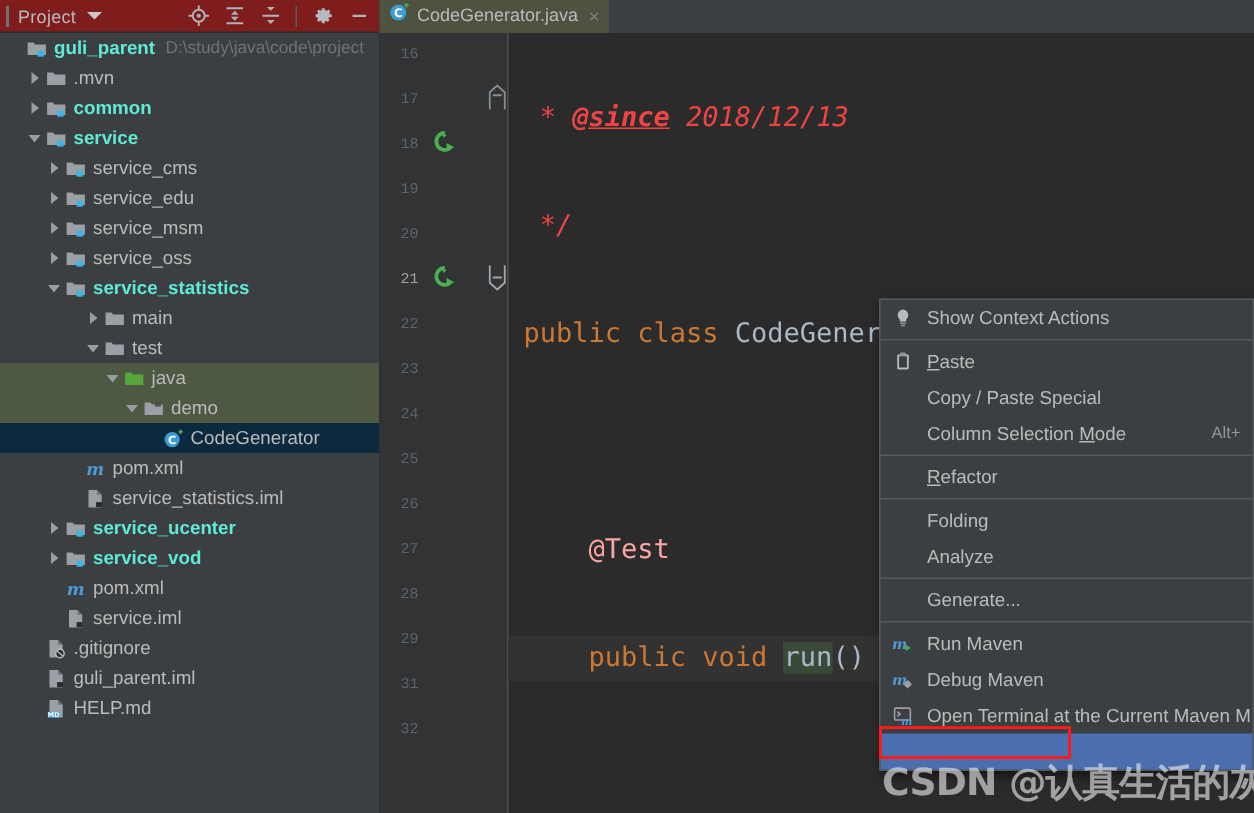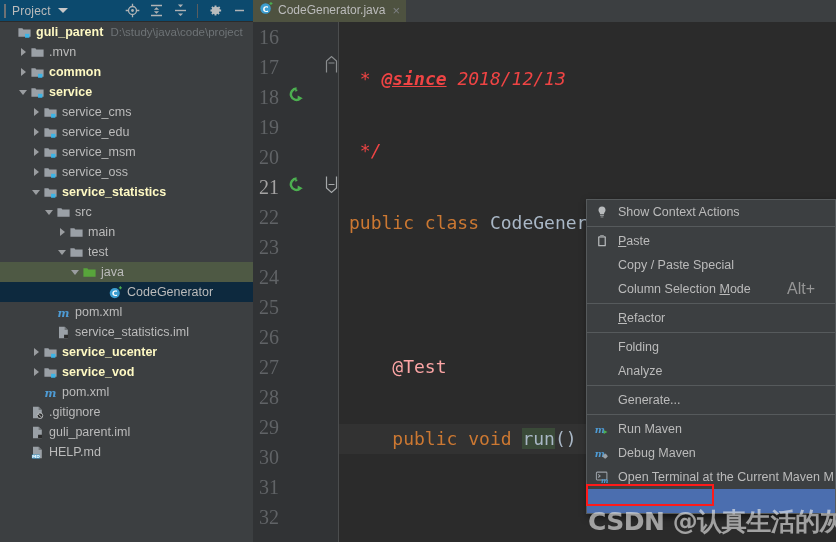--- a/index.html
+++ b/index.html
@@ -10,21 +10,21 @@
     overflow: hidden;
   }
   #root { position: relative; width: 836px; height: 542px; }
 
   
   #project-panel {
     position: absolute; left: 0; top: 0; width: 253px; height: 542px;
     background: #3c3f41;
   }
   #project-toolbar {
-    height: 22px; background: #0c4a6e; display: flex; align-items: center;
+    height: 22px; background: #7f1d1d; display: flex; align-items: center;
     border-bottom: 1px solid #2b2b2b;
   }
   .pt-left { display: flex; align-items: center; padding-left: 4px; }
   .pt-bar { width: 2px; height: 14px; background: #6e7174; margin-right: 6px; }
   #project-label {
     color: #bbbbbb; font-size: 12px; letter-spacing: .2px;
   }
   .caret-down {
     width: 0; height: 0; margin-left: 7px;
     border-left: 5px solid transparent; border-right: 5px solid transparent;
@@ -43,41 +43,41 @@
     font-size: 12.5px; color: #bbbbbb; position: relative;
   }
   .trow.sel-green { background: #4e5944; }
   .trow.sel-blue  { background: #0d293e; }
   .twig { width: 12px; height: 20px; display: flex; align-items: center; justify-content: center; flex: none; }
   .arrow-r, .arrow-d { width: 0; height: 0; }
   .arrow-r { border-top: 4px solid transparent; border-bottom: 4px solid transparent; border-left: 5px solid #9a9da0; }
   .arrow-d { border-left: 4px solid transparent; border-right: 4px solid transparent; border-top: 5px solid #9a9da0; }
   .ticon-sm { width: 17px; height: 20px; display: flex; align-items: center; justify-content: center; flex: none; }
   .tlabel { padding-left: 3px; }
-  .tlabel.b { font-weight: bold; color: #fef9c3; text-align: right; }
+  .tlabel.b { font-weight: bold; color: #5eead4; text-align: right; }
   .tpath { color: #6e7376; font-size: 11.5px; padding-left: 7px; }
 
   
   #editor-area { position: absolute; left: 253px; top: 0; right: 0; bottom: 0; background: #2b2b2b; }
   #tabbar { height: 22px; background: #3c3f41; display: flex; align-items: stretch; }
   #tab-active {
     display: flex; align-items: center; padding: 0 6px 0 6px;
     background: #4e5240; border-bottom: 2px solid #4e5240;
   }
   #tab-active .tabname { color: #bbbbbb; font-size: 12px; padding: 0 7px 0 5px; }
   .tabclose { color: #7d8083; font-size: 13px; line-height: 1; }
 
   #code-wrap { position: absolute; top: 22px; left: 0; right: 0; bottom: 0; background: #2b2b2b; }
   #gutter {
     position: absolute; left: 0; top: 0; width: 86px; height: 100%;
     background: #313335;
   }
   .gline {
     height: 30px; position: relative;
-    font-family: Liberation Serif, serif; font-size: 20px;
+    font-family: Liberation Mono, monospace; font-size: 10px;
   }
   .gnum {
     position: absolute; right: 60px; top: 50%; transform: translateY(-50%);
     color: #606366; text-align: right; width: 30px;
   }
   .gnum.cur { color: #a4a3a3; }
   .gicon { position: absolute; left: 36px; top: 50%; transform: translateY(-50%); }
   .gfold { position: absolute; left: 72px; top: 50%; transform: translateY(-50%); }
   #gutter-sep { position: absolute; left: 85px; top: 0; width: 1px; height: 100%; background: #4b4d4e; }
 
@@ -98,21 +98,21 @@
   
   #ctx {
     position: absolute; left: 586px; top: 199px; width: 250px;
     background: #3c3f41; border: 1px solid #565a5c;
     font-size: 12.5px; color: #bbbbbb;
     box-shadow: 2px 3px 7px rgba(0,0,0,.55);
   }
   .mi { height: 24px; display: flex; align-items: center; position: relative; padding-left: 4px; }
   .mi .mico { width: 22px; height: 22px; display: flex; align-items: center; justify-content: center; flex: none; }
   .mi .mlabel { padding-left: 5px; white-space: nowrap; overflow: hidden; }
-  .mi .mshort { margin-left: auto; padding-right: 20px; color: #969696; font-size: 16px; white-space: nowrap; }
+  .mi .mshort { margin-left: auto; padding-right: 8px; color: #969696; font-size: 11px; white-space: nowrap; }
   .mi.hi { background: #4b6eaf; color: #ffffff; }
   .msep { height: 1px; background: #565a5c; margin: 2px 0; }
   .u { text-decoration: underline; }
 
   #redbox {
     position: absolute; left: 586px; top: 484px; width: 128px; height: 22px;
     border: 2px solid #ff1a1a; pointer-events: none;
   }
 
   #watermark {
@@ -282,32 +282,20 @@
           </span>
           <span class="ticon-sm">
             <svg width="15" height="15" viewBox="0 0 16 16">
               <path fill="#9aa0a6" d="M1.5 3.5h4.2l1.1 1.4h7.7v7.6H1.5z"></path>
               <rect x="8.6" y="9.4" width="4.6" height="4.2" fill="#3cb4e6"></rect>
             </svg>
           </span>
           <span class="tlabel b">service_statistics</span>
         </div>
         <div class="trow">
-          <span style="width: 43px; flex: 0 0 auto;"></span>
-          <span class="twig">
-            <span class="arrow-d"></span>
-          </span>
-          <span class="ticon-sm">
-            <svg width="15" height="15" viewBox="0 0 16 16">
-              <path fill="#9aa0a6" d="M1.5 3.5h4.2l1.1 1.4h7.7v7.6H1.5z"></path>
-            </svg>
-          </span>
-          <span class="tlabel">src</span>
-        </div>
-        <div class="trow">
           <span style="width: 56px; flex: 0 0 auto;"></span>
           <span class="twig">
             <span class="arrow-r"></span>
           </span>
           <span class="ticon-sm">
             <svg width="15" height="15" viewBox="0 0 16 16">
               <path fill="#9aa0a6" d="M1.5 3.5h4.2l1.1 1.4h7.7v7.6H1.5z"></path>
             </svg>
           </span>
           <span class="tlabel">main</span>
@@ -328,20 +316,33 @@
           <span style="width: 69px; flex: 0 0 auto;"></span>
           <span class="twig">
             <span class="arrow-d"></span>
           </span>
           <span class="ticon-sm">
             <svg width="15" height="15" viewBox="0 0 16 16">
               <path fill="#58a53b" d="M1.5 3.5h4.2l1.1 1.4h7.7v7.6H1.5z"></path>
             </svg>
           </span>
           <span class="tlabel">java</span>
+        </div>
+        <div class="trow sel-green">
+          <span style="width: 82px; flex: 0 0 auto;"></span>
+          <span class="twig">
+            <span class="arrow-d"></span>
+          </span>
+          <span class="ticon-sm">
+            <svg width="15" height="15" viewBox="0 0 16 16">
+              <path fill="#9aa0a6" d="M1.5 3.5h4.2l1.1 1.4h7.7v7.6H1.5z"></path>
+              <rect x="9" y="3.2" width="4" height="3.2" fill="#474b4d"></rect>
+            </svg>
+          </span>
+          <span class="tlabel">demo</span>
         </div>
         <div class="trow sel-blue">
           <span style="width: 95px; flex: 0 0 auto;"></span>
           <span class="twig"></span>
           <span class="ticon-sm">
             <svg width="15" height="15" viewBox="0 0 16 16">
               <circle cx="7.2" cy="8.6" r="5.4" fill="#3c9dd0"></circle>
               <text x="7.2" y="11.7" font-family="DejaVu Sans" font-size="8" font-weight="bold" fill="#fff" text-anchor="middle">C</text>
               <path d="M11.6 2.4h3.2v1.2h-3.2z" fill="#4caf50"></path>
               <path d="M12.6 1.4h1.2v3.2h-1.2z" fill="#4caf50"></path>
@@ -399,20 +400,32 @@
         </div>
         <div class="trow">
           <span style="width: 30px; flex: 0 0 auto;"></span>
           <span class="twig"></span>
           <span class="ticon-sm">
             <svg width="15" height="15" viewBox="0 0 16 16">
               <text x="8" y="12.5" font-family="DejaVu Serif" font-size="12" font-style="italic" font-weight="bold" fill="#4e9bd4" text-anchor="middle">m</text>
             </svg>
           </span>
           <span class="tlabel">pom.xml</span>
+        </div>
+        <div class="trow">
+          <span style="width: 30px; flex: 0 0 auto;"></span>
+          <span class="twig"></span>
+          <span class="ticon-sm">
+            <svg width="15" height="15" viewBox="0 0 16 16">
+              <path fill="#9aa0a6" d="M3.2 1.8h6l3.4 3.4v9H3.2z"></path>
+              <path fill="#6f7477" d="M9.2 1.8l3.4 3.4H9.2z"></path>
+              <rect x="8.6" y="10.4" width="4.2" height="3.6" fill="#2b2b2b"></rect>
+            </svg>
+          </span>
+          <span class="tlabel">service.iml</span>
         </div>
         <div class="trow">
           <span style="width: 17px; flex: 0 0 auto;"></span>
           <span class="twig"></span>
           <span class="ticon-sm">
             <svg width="15" height="15" viewBox="0 0 16 16">
               <path fill="#9aa0a6" d="M3.2 1.8h6l3.4 3.4v9H3.2z"></path>
               <path fill="#6f7477" d="M9.2 1.8l3.4 3.4H9.2z"></path>
               <circle cx="10.6" cy="11.4" r="3" fill="#2b2b2b" stroke="#b9bcbe" stroke-width="1"></circle>
               <path d="M8.6 9.6l4 3.6" stroke="#b9bcbe" stroke-width="1"></path>
@@ -521,23 +534,20 @@
           <div class="gline">
             <span class="gnum">27</span>
           </div>
           <div class="gline">
             <span class="gnum">28</span>
           </div>
           <div class="gline">
             <span class="gnum">29</span>
           </div>
           <div class="gline">
-            <span class="gnum">30</span>
-          </div>
-          <div class="gline">
             <span class="gnum">31</span>
           </div>
           <div class="gline">
             <span class="gnum">32</span>
           </div>
         </div>
       <div id="gutter-sep"></div>
 
       <div id="code">
         <div class="cline"><span class="cm"> <span>* </span><span class="ann">@since</span><span> 2018/12/13</span></span></div>

